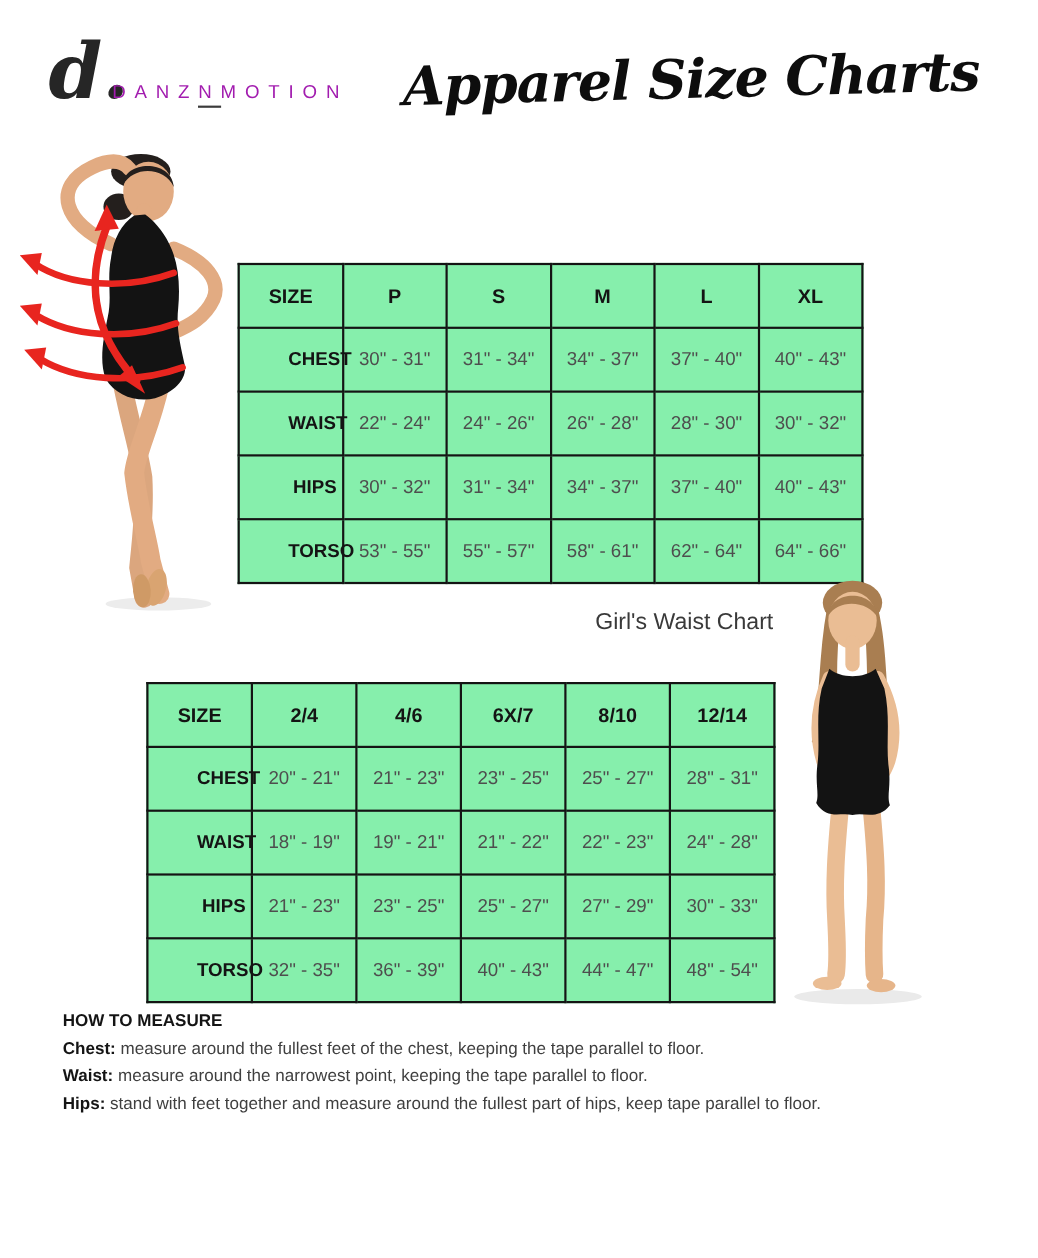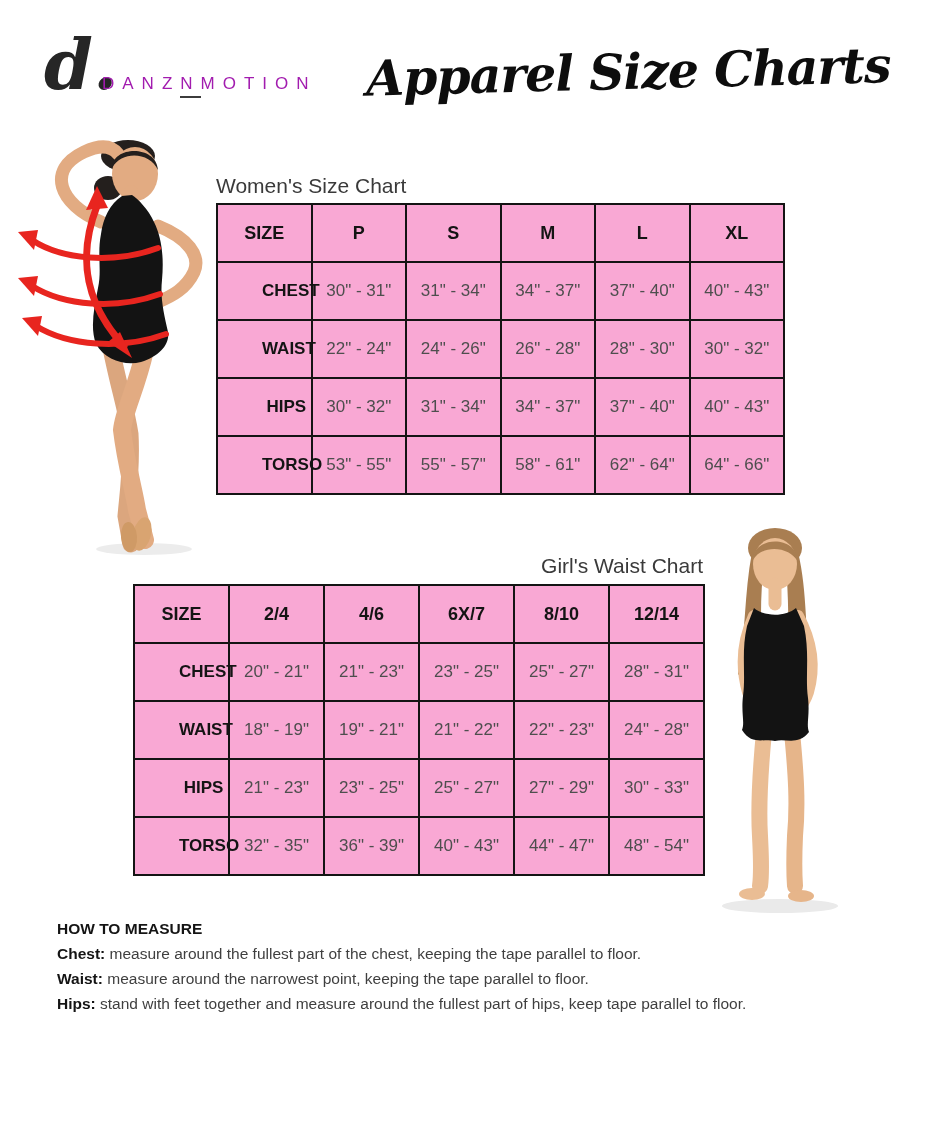--- a/index.html
+++ b/index.html
@@ -22,21 +22,21 @@
     font-family:"DejaVu Serif", serif; font-style:italic; font-weight:700;
     font-size:49px; color:#0d0d0d; white-space:nowrap; transform:rotate(-1.5deg);
     letter-spacing:-1px;
   }
   
   .chart-title { position:absolute; font-size:21px; color:#3a3a3a; }
   .chart-title.women { left:216px; top:174px; }
   .chart-title.girls { left:133px; top:554px; width:570px; text-align:right; }
   
   table.size-table {
-    position:absolute; border-collapse:collapse; table-layout:fixed; background:#f9a8d4;
+    position:absolute; border-collapse:collapse; table-layout:fixed; background:#86efac;margin-top:36px;
   }
   table.size-table.women { left:216px; top:203px; width:569px; }
   table.size-table.girls { left:133px; top:584px; width:572px; }
   .size-table th, .size-table td {
     border:2px solid #141414; text-align:center; vertical-align:middle;
     height:56px; padding:0;
   }
   .size-table th { font-size:18px; font-weight:bold; color:#141414; }
   .size-table td.row-label { font-size:17px; font-weight:bold; color:#141414;padding-left:44px; }
   .size-table td.val { font-size:17px; font-weight:normal; color:#4e4e4e; }
@@ -103,21 +103,20 @@
       <g fill="#e8251f">
         <polygon points="93,48 82,72 104,70"></polygon>
         <polygon points="128,220 104,204 116,194"></polygon>
         <polygon points="14,94 34,92 30,112"></polygon>
         <polygon points="14,140 34,138 30,158"></polygon>
         <polygon points="18,180 38,178 34,198"></polygon>
       </g>
     </svg>
   </div>
 
-  <div class="chart-title women">Women's Size Chart</div>
   <table class="size-table women">
     <tbody>
         <tr>
       <th>SIZE</th>
       <th>P</th>
       <th>S</th>
       <th>M</th>
       <th>L</th>
       <th>XL</th>
     </tr>
@@ -231,18 +230,18 @@
                C 108 192, 104 200, 107 208
                C 96 222, 84 214, 73 217
                C 62 214, 50 222, 40 206
                C 43 198, 39 190, 41 172
                C 44 150, 39 128, 45 102 Z" fill="#131313"></path>
     </svg>
   </div>
 
   <div class="measure">
     <div class="heading">HOW TO MEASURE</div>
-    <div class="line"><span class="item-label">Chest:</span><span> measure around the fullest part of the chest, keeping the tape parallel to floor.</span></div>
+    <div class="line"><span class="item-label">Chest:</span><span> measure around the fullest feet of the chest, keeping the tape parallel to floor.</span></div>
     <div class="line"><span class="item-label">Waist:</span><span> measure around the narrowest point, keeping the tape parallel to floor.</span></div>
     <div class="line"><span class="item-label">Hips:</span><span> stand with feet together and measure around the fullest part of hips, keep tape parallel to floor.</span></div>
   </div>
 
 </div>
 
 </body></html>

